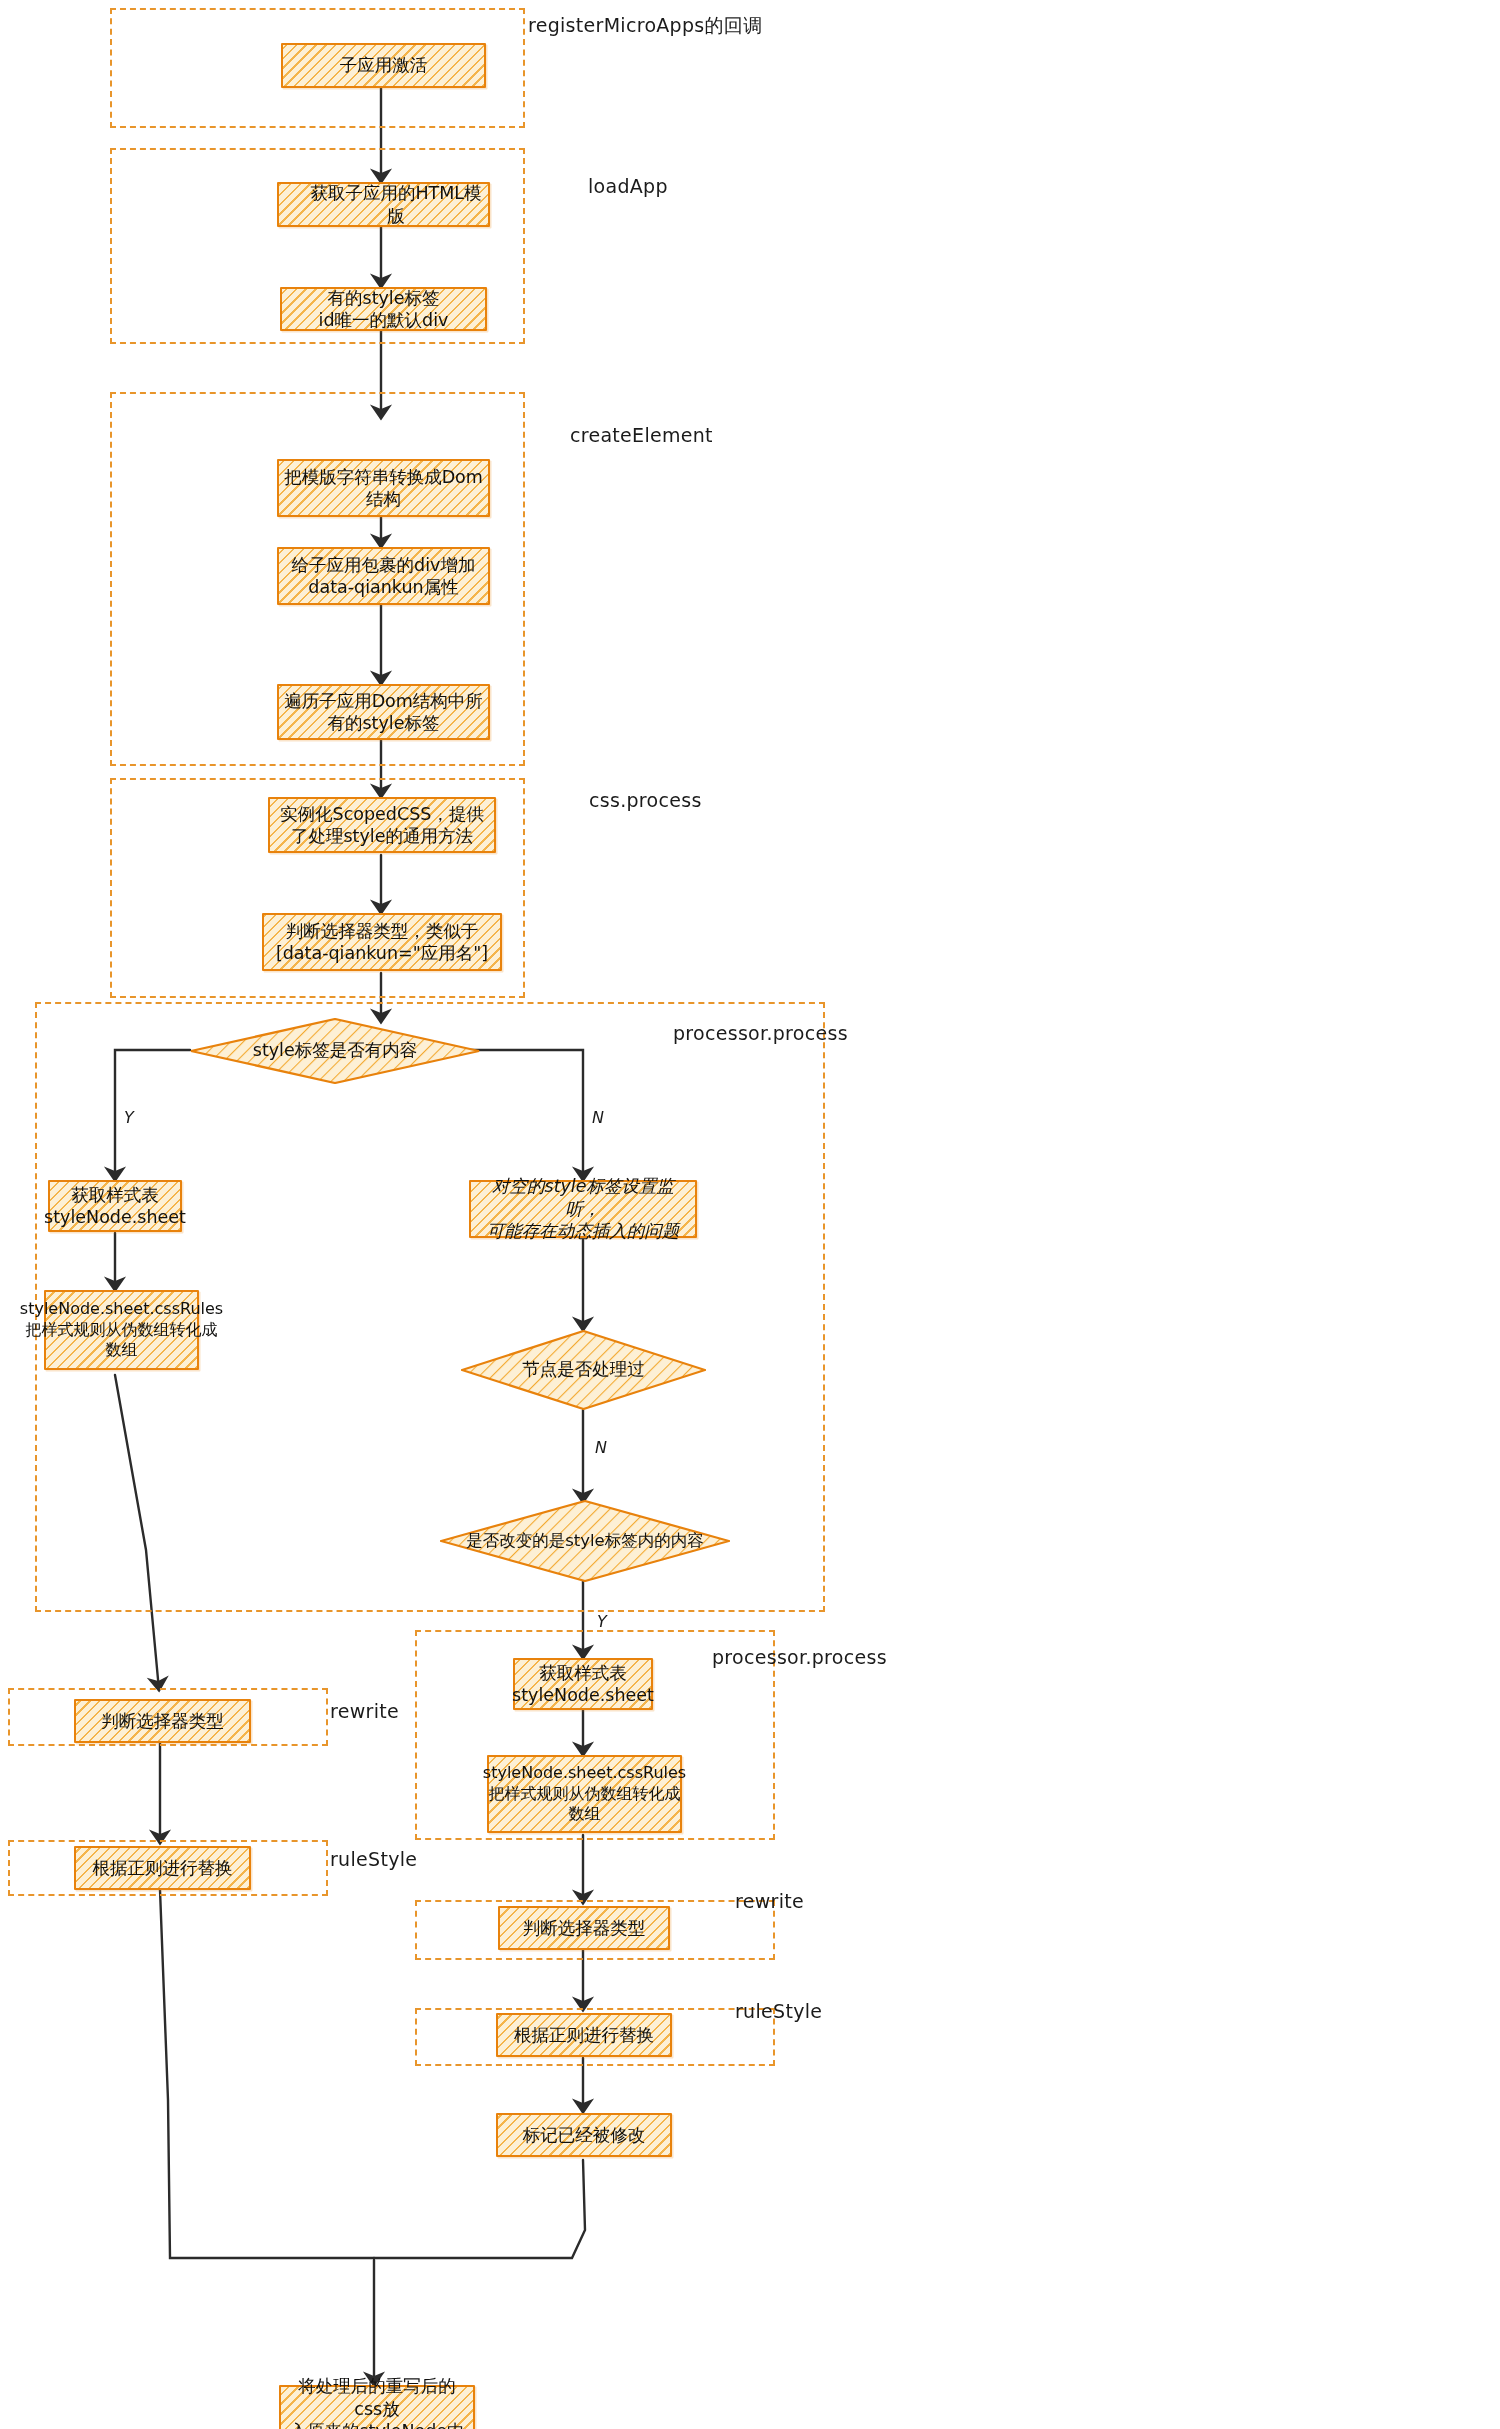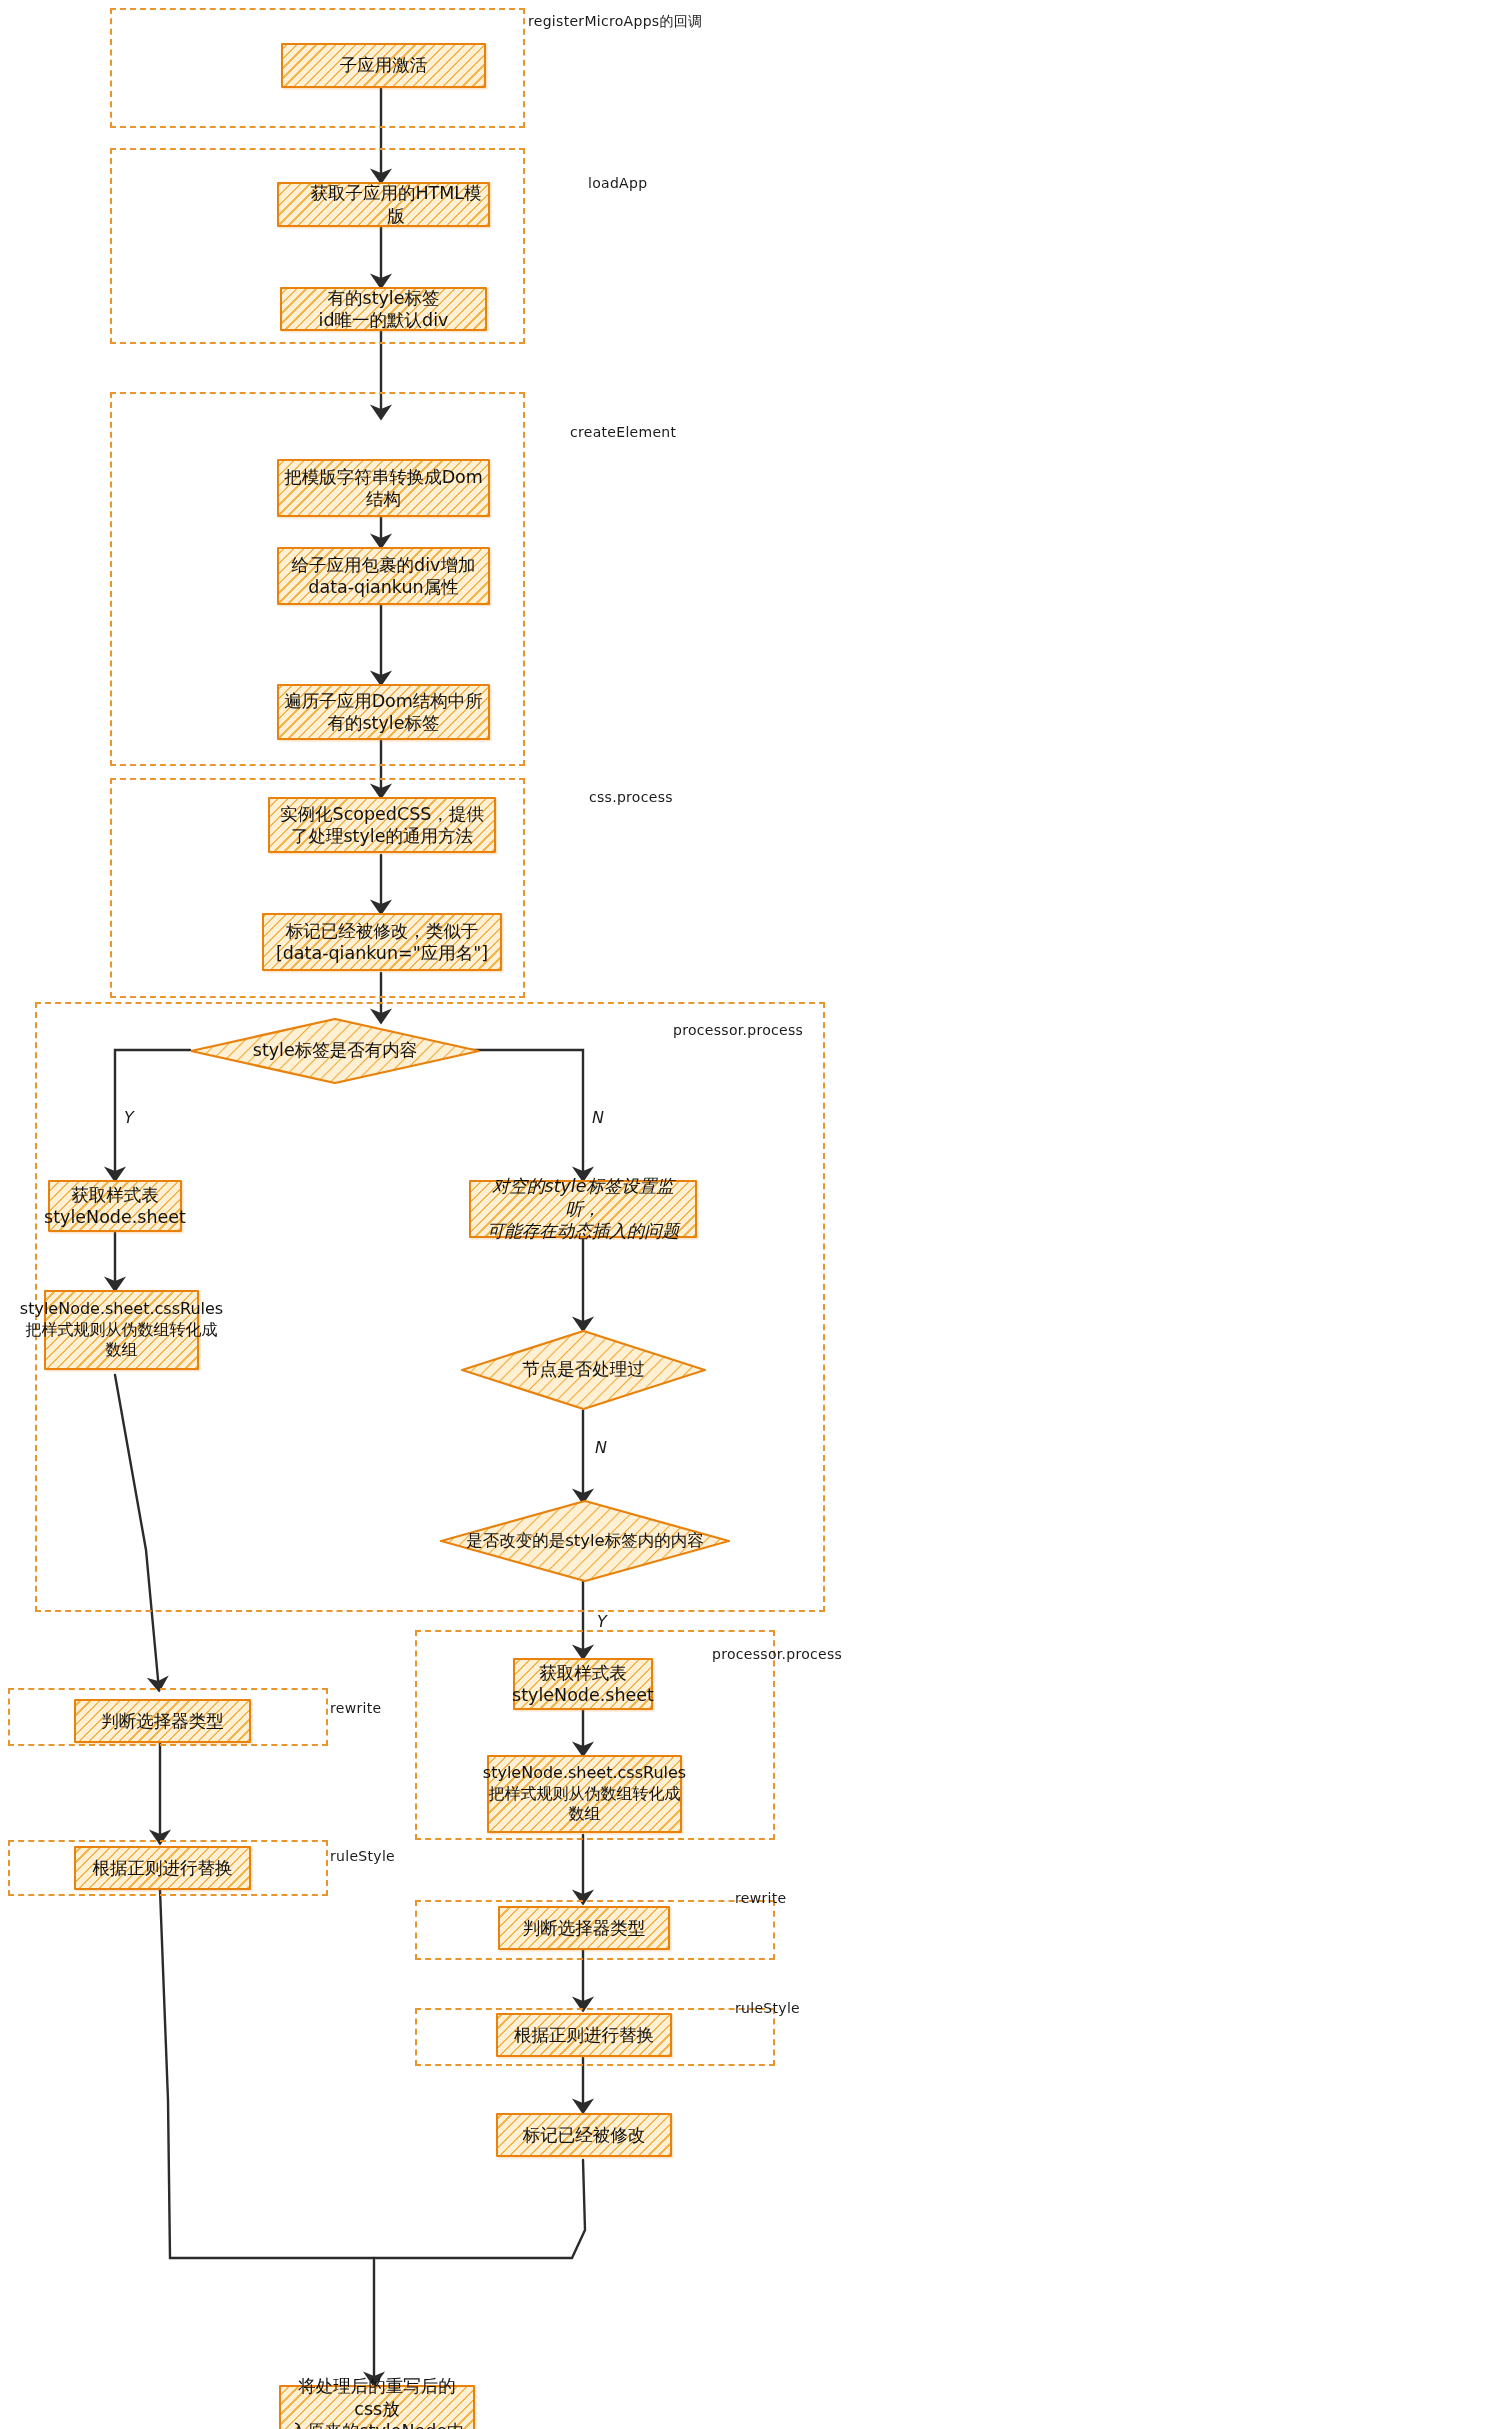--- a/index.html
+++ b/index.html
@@ -29,21 +29,21 @@
   
   .group {
     position: absolute;
     border: 2px dashed #e8952b;
     box-sizing: border-box;
     background: transparent;
   }
   .group-label {
     position: absolute;
     font-family: "DejaVu Sans", sans-serif;
-    font-size: 14px;
+    font-size: 19px;
     color: #1b1b1b;
     white-space: nowrap;
     letter-spacing: 0.3px;
     font-weight: 500;
   }
 
   
   .node {
     position: absolute;
     box-sizing: border-box;
@@ -231,21 +231,21 @@
 
   <div class="node" style="left:268px;top:797px;width:228px;height:56px;">
     <span>
       <span>实例化ScopedCSS，提供</span><br>
       <span>了处理style的通用方法</span>
     </span>
   </div>
 
   <div class="node" style="left:262px;top:913px;width:240px;height:58px;">
     <span>
-      <span>标记已经被修改，类似于</span><br>
+      <span>判断选择器类型，类似于</span><br>
       <span>[data-qiankun="应用名"]</span>
     </span>
   </div>
 
   <div class="diamond" style="left:190px;top:1018px;width:290px;height:66px;">
     <svg class="dshape" viewBox="0 0 290 66" preserveAspectRatio="none">
       <defs>
         <pattern id="hatchA" width="9" height="9" patternTransform="rotate(45)" patternUnits="userSpaceOnUse">
           <line x1="0" y1="0" x2="0" y2="9" stroke="#f3aa32" stroke-width="2.2"></line>
         </pattern>

